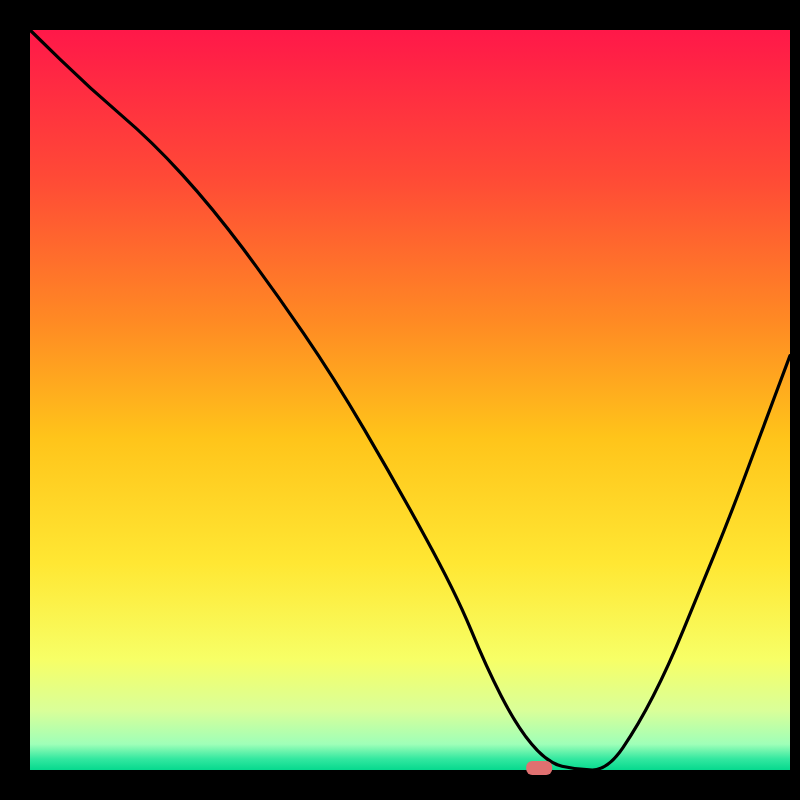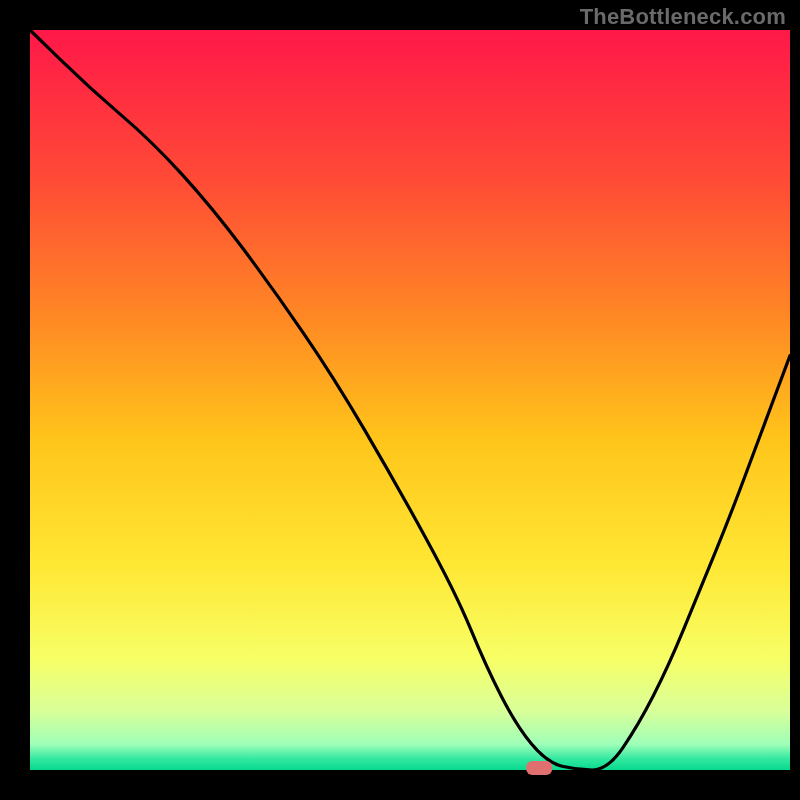--- a/index.html
+++ b/index.html
@@ -30,21 +30,20 @@
   svg {
     position: absolute;
     top: 0;
     left: 0;
   }
 </style>
 </head>
 <body>
 
 <div class="container">
-  <div class="watermark">TheBottleneck.com</div>
 
   <svg width="800" height="800" viewBox="0 0 800 800">
     <defs>
       <linearGradient id="bg-grad" x1="0" y1="0" x2="0" y2="1">
 
       <stop offset="0%" stop-color="#ff1849"></stop>
           <stop offset="20%" stop-color="#ff4a36"></stop>
           <stop offset="40%" stop-color="#ff8c23"></stop>
           <stop offset="55.00000000000001%" stop-color="#ffc41a"></stop>
           <stop offset="72%" stop-color="#ffe733"></stop>

